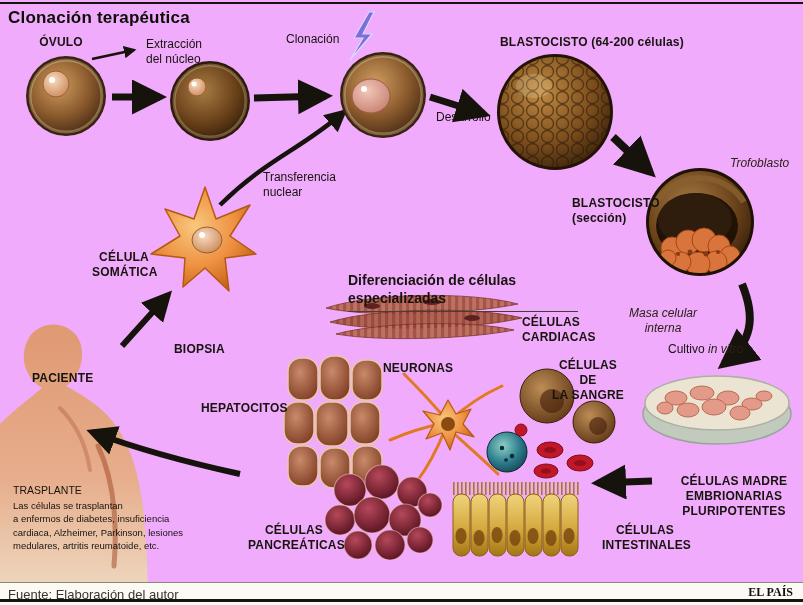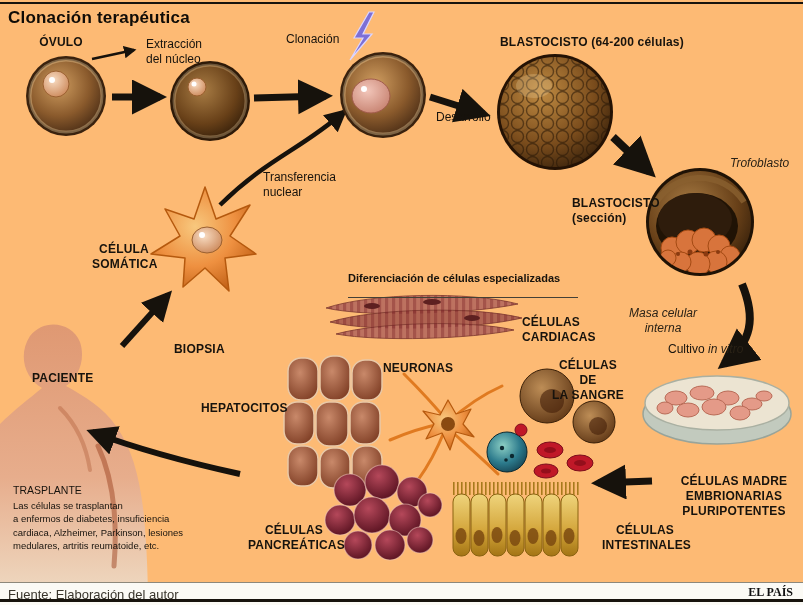--- a/index.html
+++ b/index.html
@@ -1,25 +1,25 @@
 <!DOCTYPE html>
 <html><head>
 <meta charset="utf-8">
 <style>
   * { margin:0; padding:0; box-sizing:border-box; }
   html,body { background:#ffffff; font-family:"Liberation Sans", sans-serif; }
-  .stage { position:relative; width:803px; height:605px; background:#fdba74; overflow:hidden; }
+  .stage { position:relative; width:803px; height:605px; background:#f0abfc; overflow:hidden; }
   .topline { position:absolute; left:0; top:2px; width:100%; height:2px; background:#17130d; }
   .title { position:absolute; left:8px; top:8px; font-size:17px; font-weight:bold; color:#0f0c07; letter-spacing:.2px; }
   svg.art { position:absolute; left:0; top:0; }
   .lbl { position:absolute; font-size:12px; line-height:1.25; color:#17130d; white-space:pre-line; }
   .b { font-weight:bold; letter-spacing:.2px; }
   .it { font-style:italic; color:#2a2216; }
   .ctr { text-align:center; }
-  .heading { font-weight:bold; font-size:11px; border-bottom:1px solid #444036; padding-bottom:11px; }
+  .heading { font-weight:bold; font-size:14px; border-bottom:1px solid #444036; padding-bottom:4px; }
   .trheading { font-weight:normal; font-size:10.5px; }
   .trtext { font-size:9.5px; line-height:1.4; color:#17130d; }
   .footer { position:absolute; left:0; top:582px; width:100%; height:23px; background:#fbfaf5; border-top:1px solid #8d887b; }
   .fuente { position:absolute; left:8px; top:587px; font-size:13px; color:#3a362d; }
   .brand { position:absolute; right:10px; top:585px; font-size:12px; font-weight:bold; font-family:Liberation Serif, serif; color:#111;text-align:center; }
   .bottomline { position:absolute; left:0; top:599px; width:100%; height:3px; background:#17130d; }
 </style>
 </head>
 <body>
 
@@ -319,21 +319,21 @@
 (sección)</div>
   <div class="lbl it" style="left:730px;top:156px;">Trofoblasto</div>
   <div class="lbl it ctr" style="left:626px;top:306px;width:74px;">Masa celular
 interna</div>
   <div class="lbl" style="left:668px;top:342px;"><span>Cultivo </span><span class="it">in vitro</span></div>
   <div class="lbl b ctr" style="left:668px;top:474px;width:132px;">CÉLULAS MADRE
 EMBRIONARIAS
 PLURIPOTENTES</div>
   <div class="lbl" style="left:263px;top:170px;">Transferencia
 nuclear</div>
-  <div class="lbl b ctr" style="left:92px;top:242px;width:64px;">CÉLULA
+  <div class="lbl b ctr" style="left:92px;top:250px;width:64px;">CÉLULA
 SOMÁTICA</div>
   <div class="lbl b" style="left:174px;top:342px;">BIOPSIA</div>
   <div class="lbl b" style="left:32px;top:371px;">PACIENTE</div>
   <div class="lbl heading" style="left:348px;top:272px;width:230px;">Diferenciación de células especializadas</div>
   <div class="lbl b" style="left:522px;top:315px;">CÉLULAS
 CARDIACAS</div>
   <div class="lbl b" style="left:383px;top:361px;">NEURONAS</div>
   <div class="lbl b" style="left:201px;top:401px;">HEPATOCITOS</div>
   <div class="lbl b ctr" style="left:550px;top:358px;width:76px;">CÉLULAS DE
 LA SANGRE</div>

